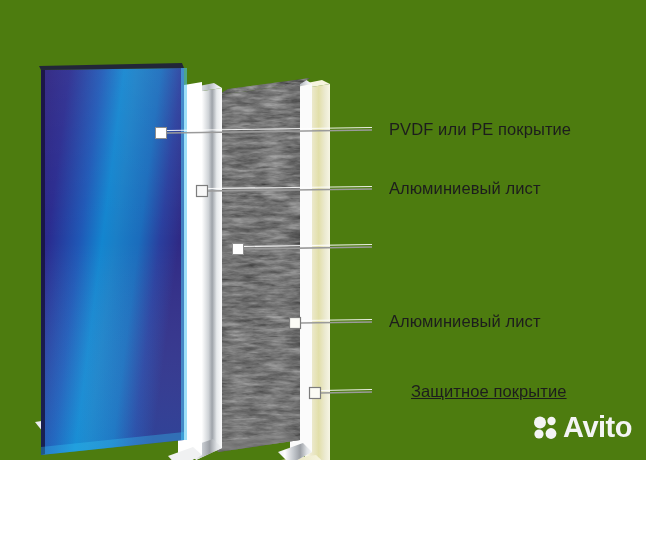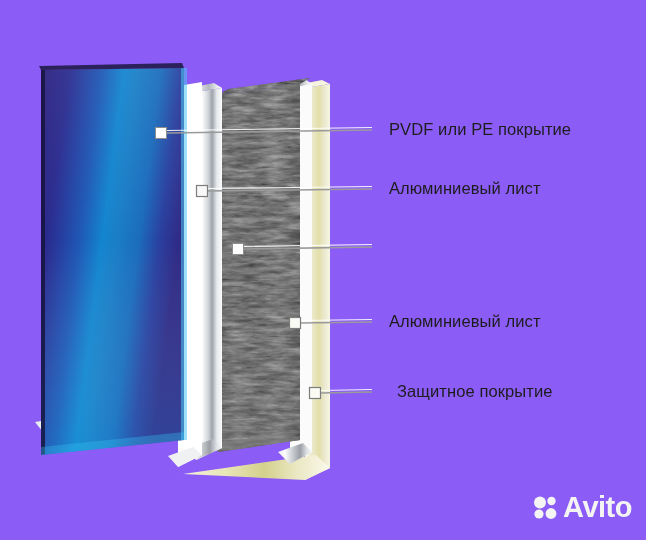--- a/index.html
+++ b/index.html
@@ -3,22 +3,22 @@
 <meta charset="utf-8">
 <style>
   html, body {
     margin: 0;
     padding: 0;
     background: #ffffff;
   }
   #stage {
     position: relative;
     width: 646px;
-    height: 540px;
-    background: #8b5cf6;
+    height: 460px;
+    background: #4d7c0f;
     overflow: hidden;
     font-family: "Liberation Sans", sans-serif;
   }
   #diagram-svg {
     position: absolute;
     left: 0;
     top: 0;
     width: 646px;
     height: 540px;
   }
@@ -246,21 +246,21 @@
     </g>
   </svg>
 
   <div class="callout-label" style="left:389px; top:120px;">PVDF или PE покрытие</div>
 
   <div class="callout-label" style="left:389px; top:179px;">Алюминиевый лист</div>
 
 
   <div class="callout-label" style="left:389px; top:312px;">Алюминиевый лист</div>
 
-  <div class="callout-label" style="left:397px; top:382px;">Защитное покрытие</div>
+  <div class="callout-label" style="left:411px; top:382px;text-decoration:underline;">Защитное покрытие</div>
 
   <div id="watermark">
     <svg width="26" height="26" viewBox="0 0 26 26">
       <circle cx="7" cy="7.5" r="6" fill="#f4f4f4"></circle>
       <circle cx="18.5" cy="6" r="4.2" fill="#f4f4f4"></circle>
       <circle cx="6" cy="19" r="4.6" fill="#f4f4f4"></circle>
       <circle cx="18" cy="18.5" r="5.4" fill="#f4f4f4"></circle>
     </svg>
     <span class="wm-text">Avito</span>
   </div>

